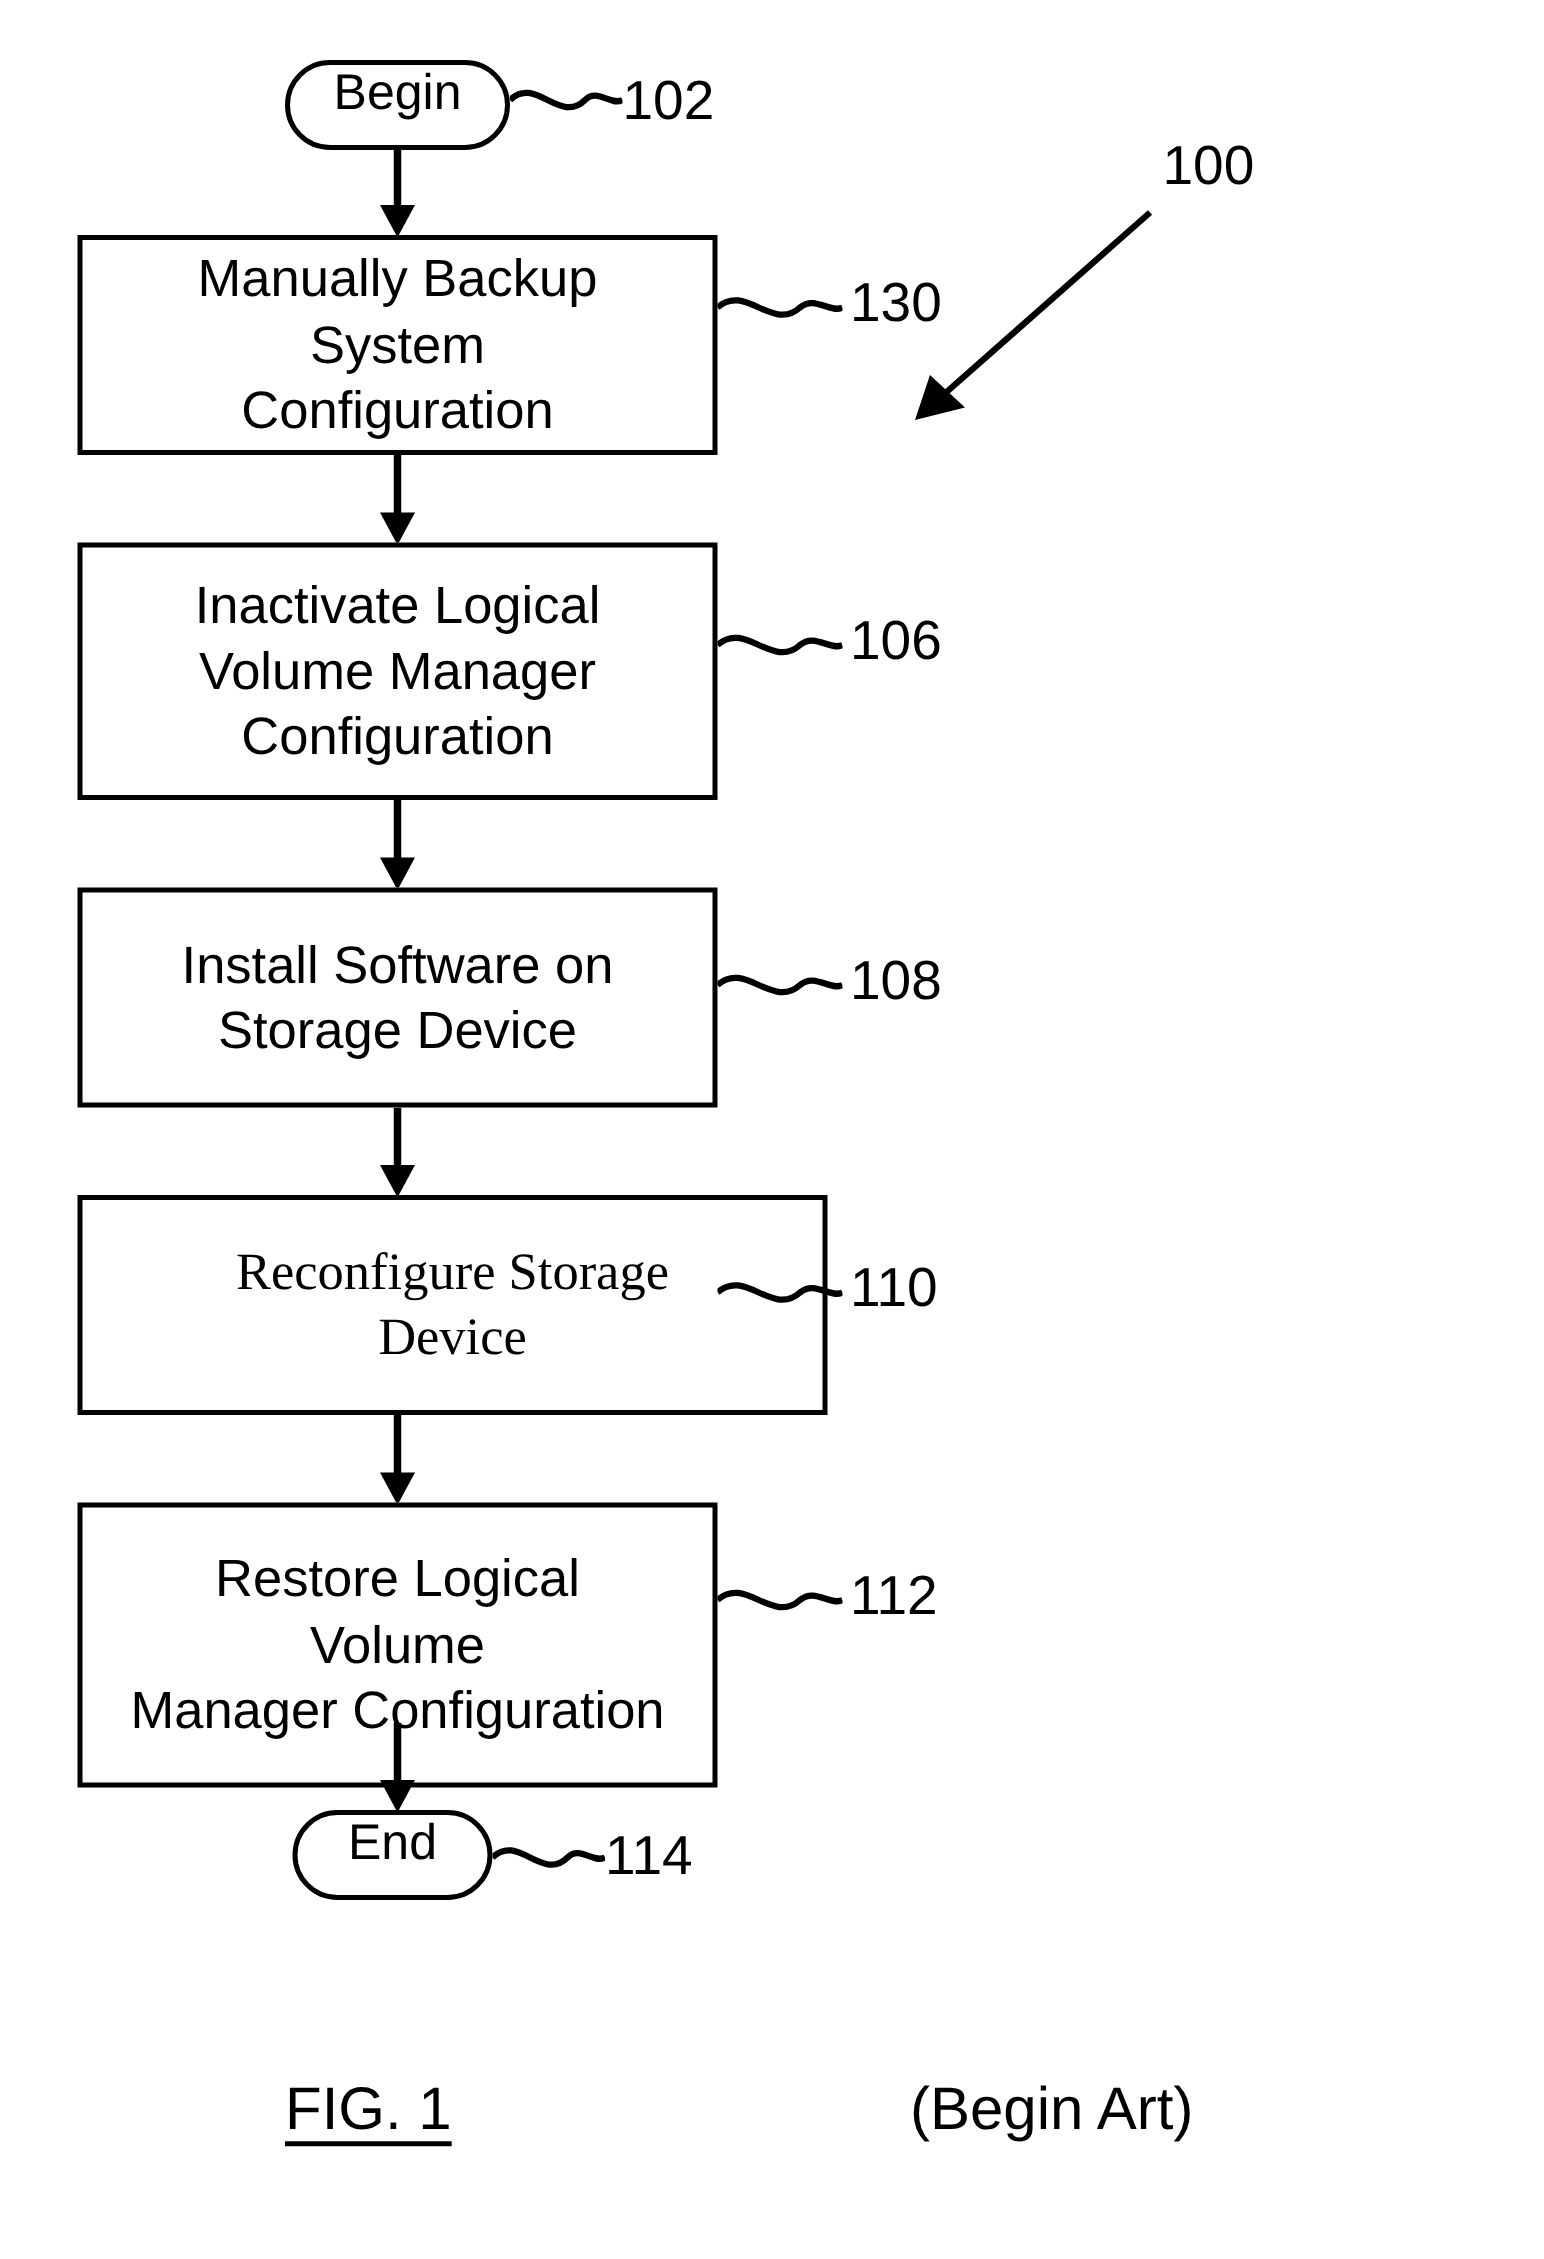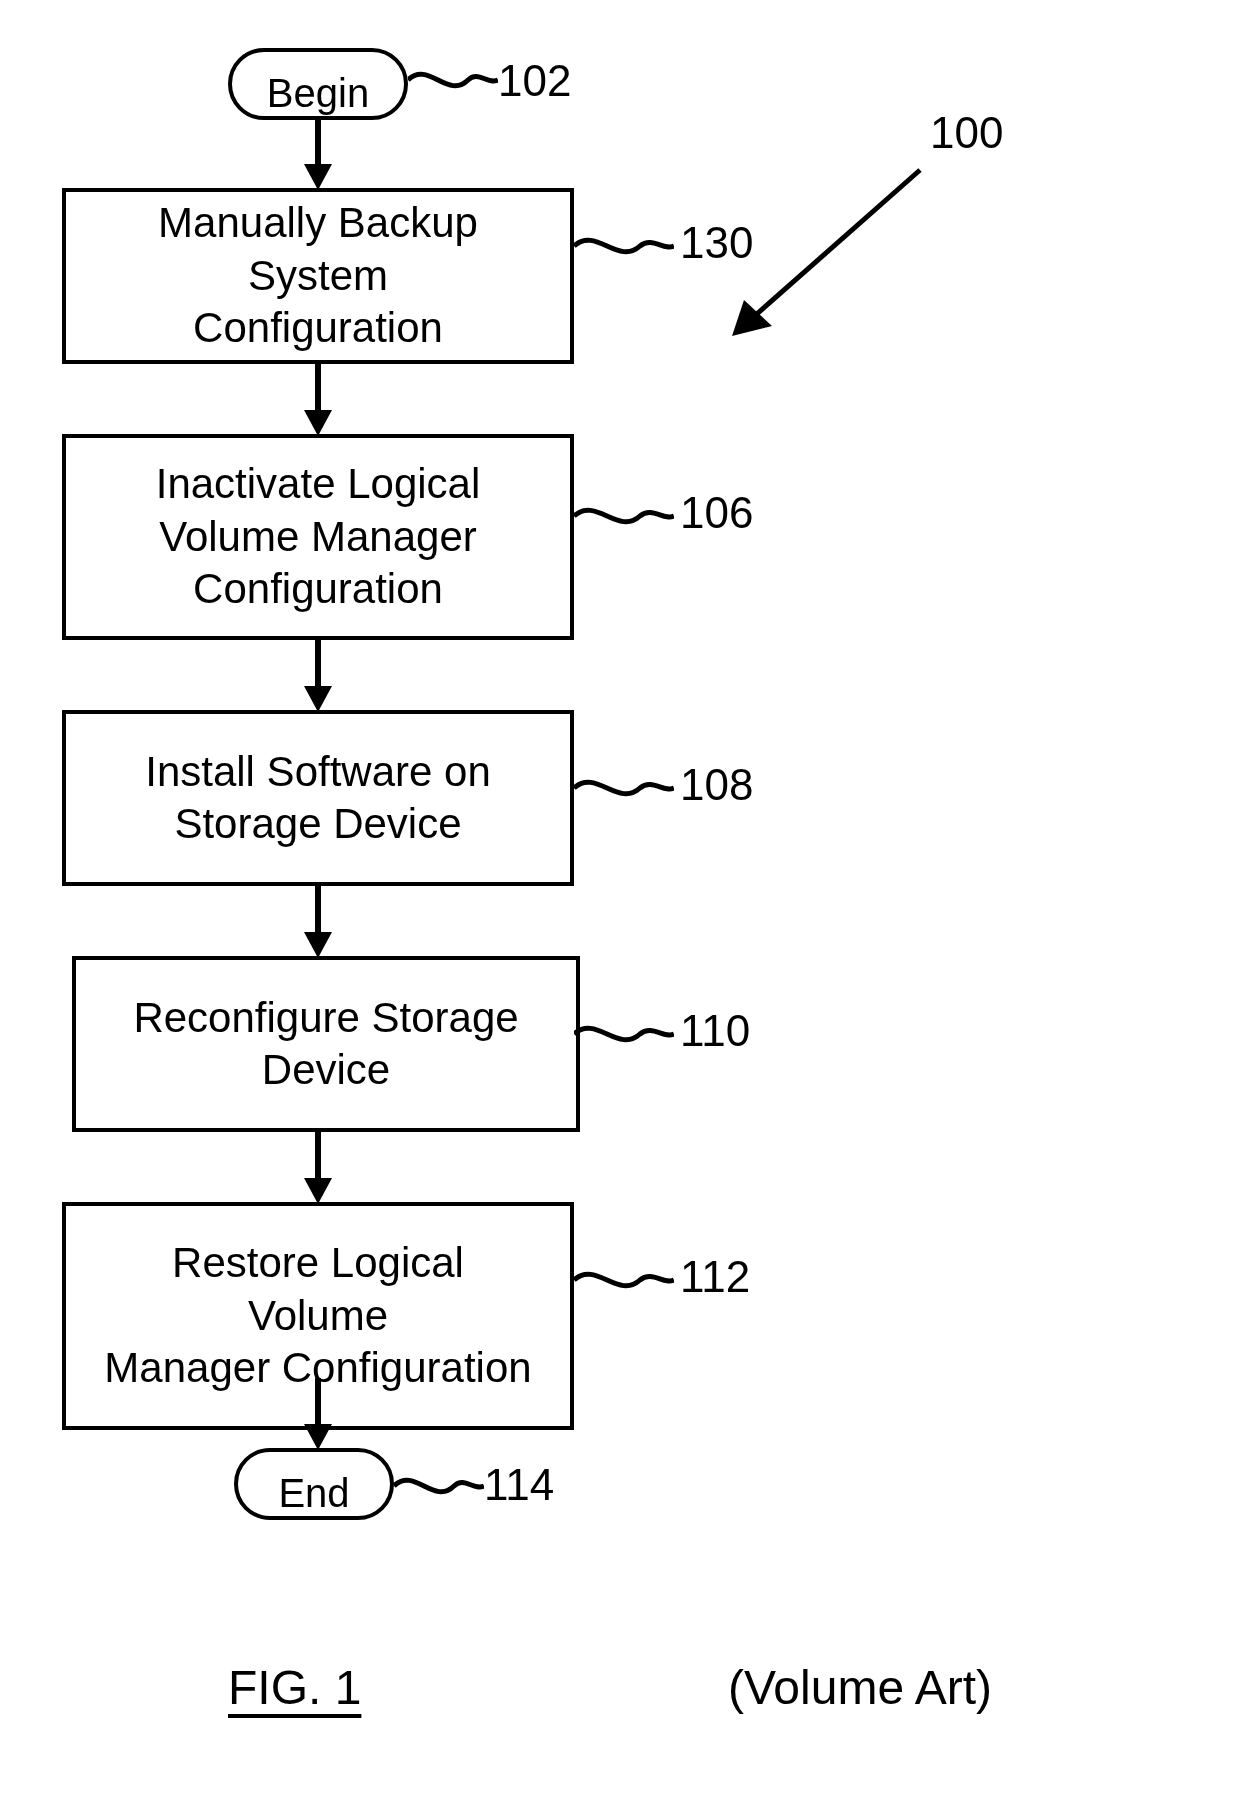--- a/index.html
+++ b/index.html
@@ -12,21 +12,21 @@
     position: relative;
     width: 1235px;
     height: 1807px;
     background: #ffffff;
   }
   .terminator {
     position: absolute;
     border: 4px solid #000;
     border-radius: 999px;
     display: flex;
-    align-items: flex-end;
+    align-items: flex-start;
     justify-content: center;
     font-size: 40px;
     background: #fff;
     box-sizing: border-box;
   }
   .process {
     position: absolute;
     border: 4px solid #000;
     background: #fff;
     display: flex;
@@ -92,21 +92,21 @@
   <div class="process" style="left:62px; top:710px; width:512px; height:176px;">
     <span style="white-space:pre-line;">Install Software on
 Storage Device</span>
   </div>
 
   <svg class="arrow" style="left:300px; top:886px; width:36px; height:72px;" viewBox="0 0 36 72">
     <line x1="18" y1="0" x2="18" y2="50" stroke="#000" stroke-width="6"></line>
     <polygon points="18,72 4,46 32,46" fill="#000"></polygon>
   </svg>
 
-  <div class="process" style="left:72px; top:956px; width:508px; height:176px;">
+  <div class="process" style="left:62px; top:956px; width:600px; height:176px;font-family:Liberation Serif, serif;">
     <span style="white-space:pre-line;">Reconfigure Storage
 Device</span>
   </div>
 
   <svg class="arrow" style="left:300px; top:1132px; width:36px; height:72px;" viewBox="0 0 36 72">
     <line x1="18" y1="0" x2="18" y2="50" stroke="#000" stroke-width="6"></line>
     <polygon points="18,72 4,46 32,46" fill="#000"></polygon>
   </svg>
 
   <div class="process" style="left:62px; top:1202px; width:512px; height:228px;">
@@ -153,15 +153,15 @@
   <svg class="squiggle" style="left:394px; top:1466px; width:90px; height:40px;" viewBox="0 0 90 40">
     <path d="M0 20 C 20 0, 40 40, 60 20 C 70 10, 80 25, 90 20" stroke="#000" stroke-width="5" fill="none"></path>
   </svg>
 
   <svg class="arrow" style="left:720px; top:160px; width:220px; height:180px;" viewBox="0 0 220 180">
     <line x1="200" y1="10" x2="30" y2="160" stroke="#000" stroke-width="5"></line>
     <polygon points="12,176 24,140 52,166" fill="#000"></polygon>
   </svg>
 
   <div class="figlabel" style="left:190px; top:1660px; font-weight:normal; text-decoration:underline; text-underline-offset:10px;">FIG. 1</div>
-  <div class="figlabel" style="left:690px; top:1660px;">(Volume Art)</div>
+  <div class="figlabel" style="left:690px; top:1660px;">(Begin Art)</div>
 
 </div>
 
 </body></html>

